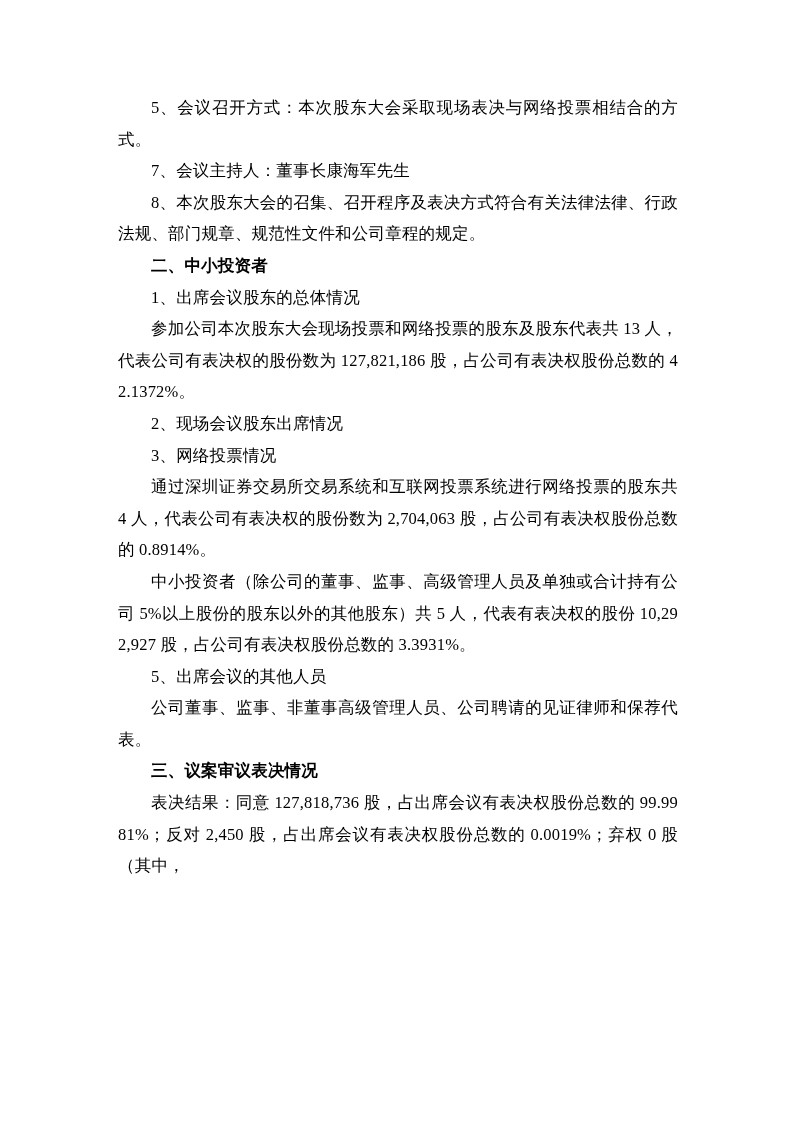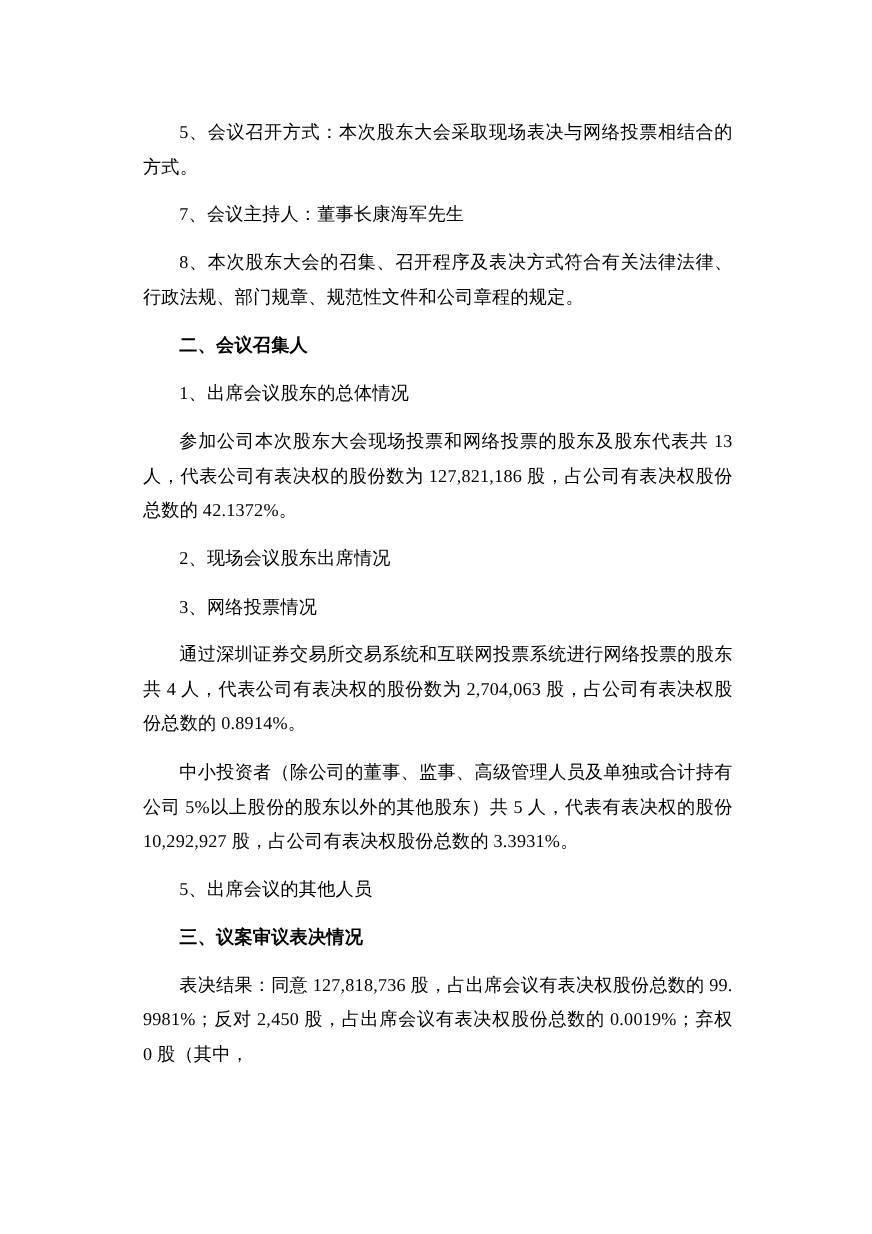--- a/index.html
+++ b/index.html
@@ -16,45 +16,46 @@
     font-family: "Liberation Serif", "DejaVu Serif", serif;
     color: #000000;
   }
   .doc-body {
     position: absolute;
     left: 118px;
     top: 92px;
     width: 560px;
   }
   .para {
-    margin: 12px;
+    margin: 0;
     padding: 0;
     font-size: 16.5px;
     line-height: 31.6px;
     text-align: justify;
     text-indent: 2em;
     letter-spacing: 0.2px;
     word-break: break-all;
   }
   .para.heading {
     font-weight: bold;
   }
 </style>
 </head>
 <body>
 
 <div class="page">
   <div class="doc-body">
     <p class="para">5、会议召开方式：本次股东大会采取现场表决与网络投票相结合的方式。</p>
     <p class="para">7、会议主持人：董事长康海军先生</p>
     <p class="para">8、本次股东大会的召集、召开程序及表决方式符合有关法律法律、行政法规、部门规章、规范性文件和公司章程的规定。</p>
-    <p class="para heading">二、会议召集人</p>
+    <p class="para heading">二、中小投资者</p>
     <p class="para">1、出席会议股东的总体情况</p>
     <p class="para">参加公司本次股东大会现场投票和网络投票的股东及股东代表共 13 人，代表公司有表决权的股份数为 127,821,186 股，占公司有表决权股份总数的 42.1372%。</p>
     <p class="para">2、现场会议股东出席情况</p>
     <p class="para">3、网络投票情况</p>
     <p class="para">通过深圳证券交易所交易系统和互联网投票系统进行网络投票的股东共 4 人，代表公司有表决权的股份数为 2,704,063 股，占公司有表决权股份总数的 0.8914%。</p>
     <p class="para">中小投资者（除公司的董事、监事、高级管理人员及单独或合计持有公司 5%以上股份的股东以外的其他股东）共 5 人，代表有表决权的股份 10,292,927 股，占公司有表决权股份总数的 3.3931%。</p>
     <p class="para">5、出席会议的其他人员</p>
+    <p class="para">公司董事、监事、非董事高级管理人员、公司聘请的见证律师和保荐代表。</p>
     <p class="para heading">三、议案审议表决情况</p>
     <p class="para">表决结果：同意 127,818,736 股，占出席会议有表决权股份总数的 99.9981%；反对 2,450 股，占出席会议有表决权股份总数的 0.0019%；弃权 0 股（其中，</p>
   </div>
 </div>
 
 </body></html>

